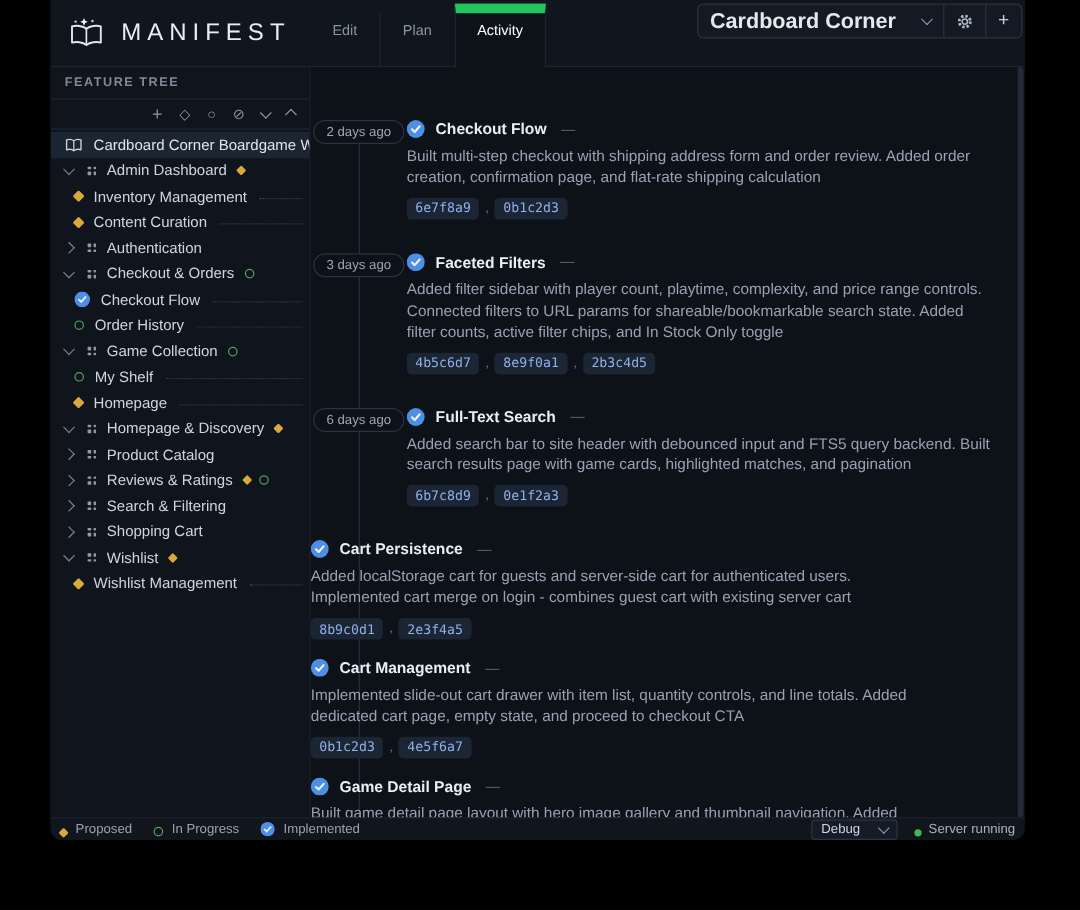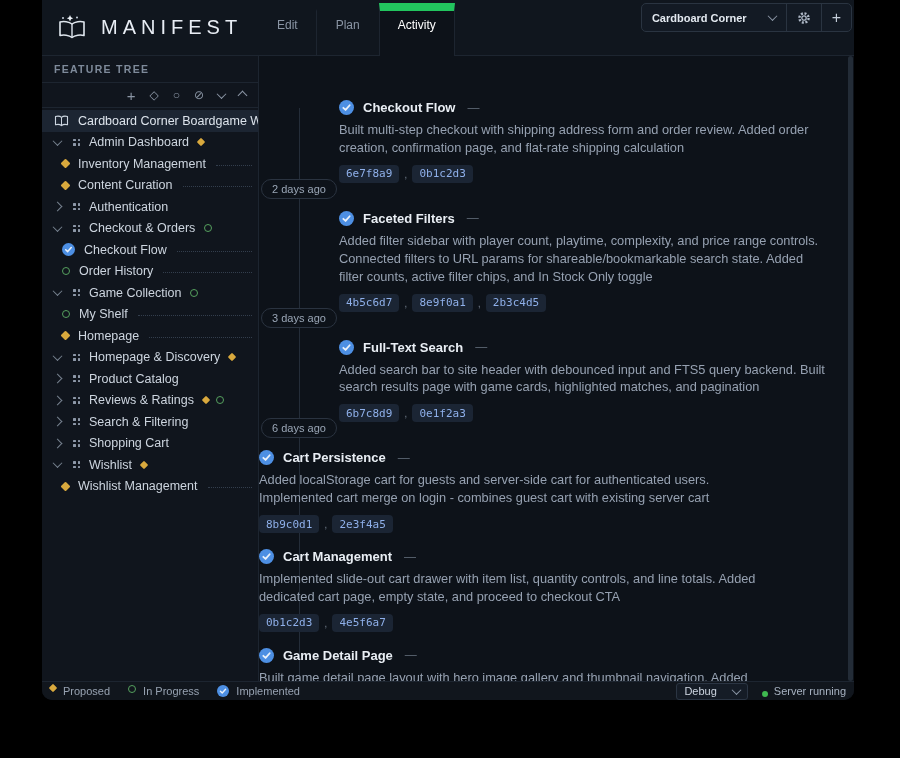--- a/index.html
+++ b/index.html
@@ -7,21 +7,21 @@
   .window{position:absolute;left:42px;top:0;width:812px;height:700px;background:#10151d;
     border-radius:0 0 10px 10px;overflow:hidden;display:flex;flex-direction:column;}
   
   .hdr{height:55px;position:relative;border-bottom:1px solid #1d2530;flex:0 0 auto;background:#10161e;}
   .brand{position:absolute;left:13px;top:0;height:55px;display:flex;align-items:center;gap:12px;}
   .brand-name{color:#e8edf4;font-size:20px;letter-spacing:5px;font-weight:400;}
   .topctl{position:absolute;right:2px;top:3px;height:27px;display:flex;align-items:stretch;
     border:1px solid #2a3441;border-radius:5px;background:#131a24;}
   .topctl .sec{display:flex;align-items:center;padding:0 10px;}
   .topctl .sec + .sec{border-left:1px solid #2a3441;}
-  .proj-name{color:#e3e9f0;font-size:11px;font-weight:600;margin-right:22px;white-space:nowrap;}
+  .proj-name{color:#e3e9f0;font-size:18px;font-weight:600;margin-right:22px;white-space:nowrap;}
   .chev{display:inline-block;width:6px;height:6px;border-right:1.5px solid #8b96a5;border-bottom:1.5px solid #8b96a5;}
   .chev.down{transform:rotate(45deg) translate(-1px,-1px);}
   .chev.up{transform:rotate(-135deg);}
   .chev.right{transform:rotate(-45deg);}
   .plus-glyph{color:#c3ccd8;font-size:16px;line-height:1;font-weight:400;}
   
   .tabstrip{position:absolute;left:216px;bottom:-1px;display:flex;z-index:3;align-items:flex-end;}
   .tab{padding:7px 18px 24px;font-size:12px;color:#8a95a4;cursor:default;border:1px solid transparent;border-bottom:0;border-top:2px solid transparent;}
   .tab.sep{border-right:1px solid #1d2530;}
   .tab.active{color:#fff;font-weight:400;background:#0d1219;border-color:#1d2530;border-top:8px solid #22c55e;border-bottom:0;}
@@ -47,42 +47,42 @@
   .circle-st{width:8px;height:8px;border:1.5px solid #55a05e;border-radius:50%;display:inline-block;box-sizing:border-box;}
   .badges{display:flex;align-items:center;gap:7px;margin-left:9px;}
   .badges .diamond{width:6px;height:6px;}
   .badges .circle-st{width:8px;height:8px;}
   .leader{flex:1;border-bottom:1px dotted #333e4d;height:1px;margin-left:10px;transform:translateY(1px);}
   
   .main{flex:1;background:#0d1219;position:relative;overflow:hidden;}
   .feed{position:absolute;inset:0;padding:44px 14px 0 0;overflow:hidden;}
   .tline{position:absolute;left:40px;top:52px;bottom:0;width:1px;background:#242d39;}
   .agroup{display:flex;margin-bottom:12px;position:relative;}
-  .rail{width:80px;flex:0 0 auto;display:flex;justify-content:center;align-items:flex-end;}
+  .rail{width:80px;flex:0 0 auto;display:flex;justify-content:center;align-items:flex-start;}
   .pill{position:relative;z-index:2;background:#0d1219;border:1px solid #2a3340;border-radius:11px;
     padding:3px 10px;font-size:11px;color:#9aa6b6;white-space:nowrap;}
   .gentries{flex:1;min-width:0;padding-right:4px;}
   .entry{margin-bottom:16px;}
   .etitle{display:flex;align-items:center;gap:9px;margin-bottom:6px;}
   .etitle .t{color:#e9eef4;font-size:13px;font-weight:700;}
   .etitle .dash{color:#5c6673;font-size:12px;margin-left:3px;}
   .implc{border-radius:50%;display:inline-flex;flex:0 0 auto;}
   .edesc{color:#96a1b1;font-size:12.8px;line-height:1.4;max-width:520px;}
   .chips{display:flex;align-items:center;margin-top:8px;flex-wrap:wrap;}
   .chip{font-family:"DejaVu Sans Mono","Liberation Mono",monospace;font-size:11px;color:#8fb0ea;
     background:#1b2534;padding:2.5px 7px;border-radius:4px;}
   .chipsep{color:#6a7482;font-size:11px;margin:0 5px;}
   
   .scrollcol{width:7px;flex:0 0 auto;background:#0d1219;position:relative;}
   .thumb{position:absolute;left:1px;top:0;bottom:0;width:5px;background:#232c37;border-radius:3px;}
   
   .statusbar{height:18px;flex:0 0 auto;background:#11161d;border-top:1px solid #1d2530;
     display:flex;align-items:center;justify-content:space-between;padding:0 8px;font-size:11px;color:#97a2b1;}
   .legend{display:flex;align-items:center;gap:18px;}
-  .litem{display:flex;align-items:flex-start;gap:7px;}
+  .litem{display:flex;align-items:flex-end;gap:7px;}
   .sb-right{display:flex;align-items:center;gap:14px;}
   .debugsel{display:flex;align-items:center;gap:16px;border:1px solid #2b3543;border-radius:3px;
     background:#151c26;padding:1px 7px;color:#cdd5e0;height:13px;}
   .srv{display:flex;align-items:flex-end;gap:6px;color:#a7b2c1;}
   .srvdot{width:6px;height:6px;border-radius:50%;background:#3fb950;display:inline-block;}
 </style>
 </head>
 <body>
 
 <div class="window">

